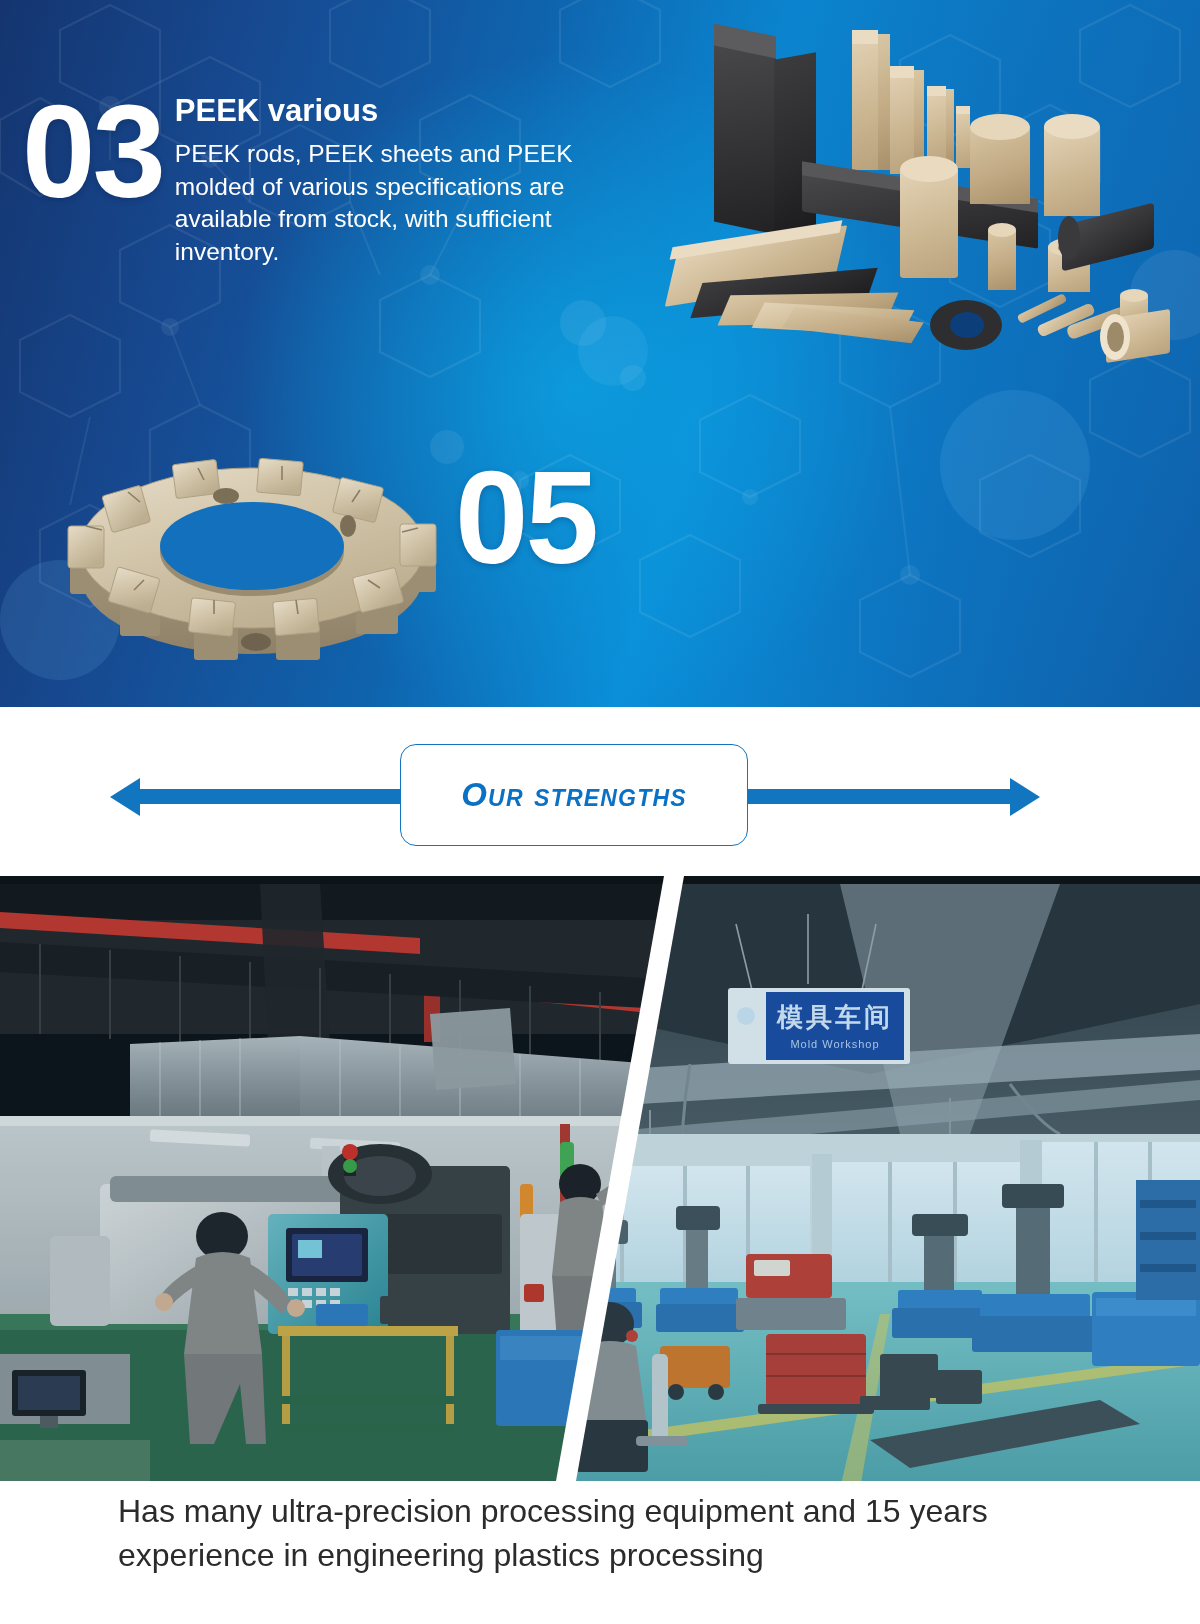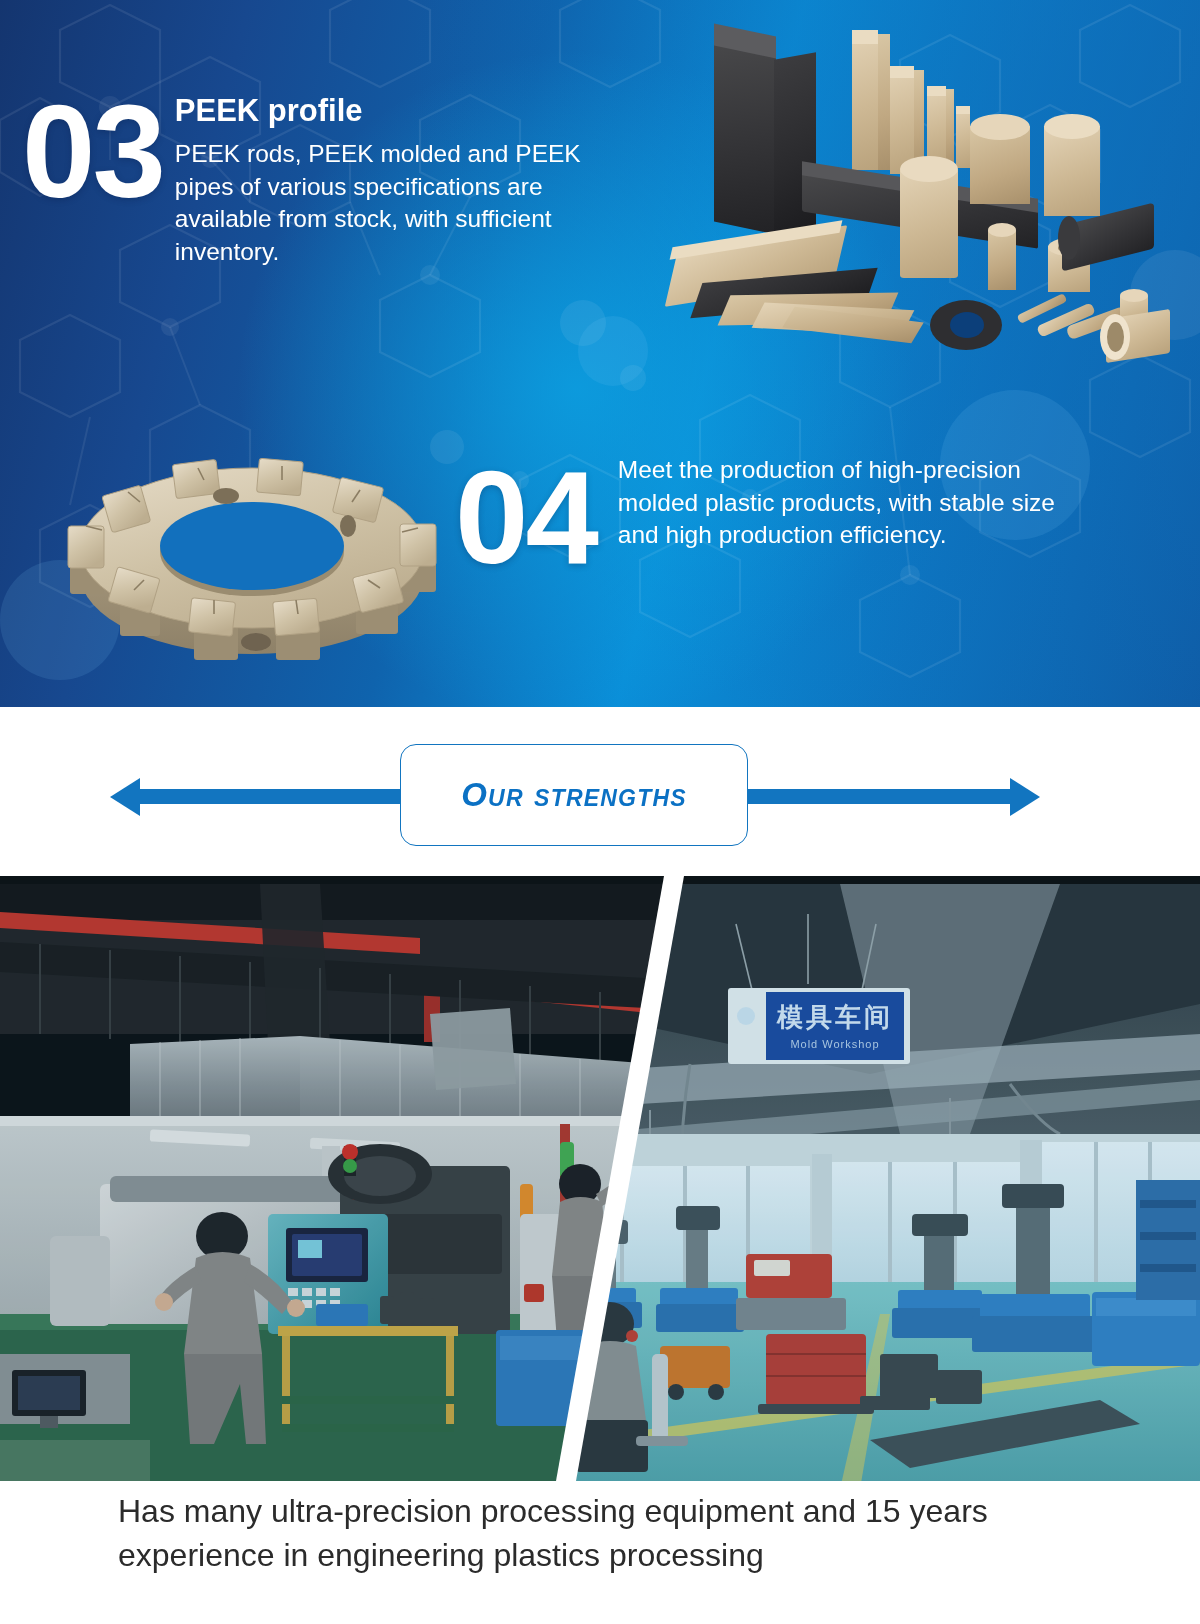--- a/index.html
+++ b/index.html
@@ -259,29 +259,28 @@
             <ellipse cx="96" cy="-22" rx="8" ry="11" fill="#7c6f58"></ellipse>
             <ellipse cx="4" cy="94" rx="15" ry="9" fill="#6f6350"></ellipse>
           </g>
         </g>
       </svg>
     </div>
 
     <div class="blk" id="blk03">
       <div class="bignum">03</div>
       <div class="txt">
-        <div class="blk-title">PEEK profile</div>
-        <div class="blk-body">PEEK rods, PEEK molded and PEEK pipes of various specifications are available from stock, with sufficient inventory.</div>
+        <div class="blk-title">PEEK various</div>
+        <div class="blk-body">PEEK rods, PEEK sheets and PEEK molded of various specifications are available from stock, with sufficient inventory.</div>
       </div>
     </div>
 
     <div class="blk" id="blk04">
-      <div class="bignum">04</div>
+      <div class="bignum">05</div>
       <div class="txt">
-        <div class="blk-body">Meet the production of high-precision molded plastic products, with stable size and high production efficiency.</div>
       </div>
     </div>
   </div>
 
   <div class="strengths"></div>
   <div class="arrow-line">
     <div class="ah left"></div>
     <div class="shaft"></div>
     <div class="ah right"></div>
   </div>

